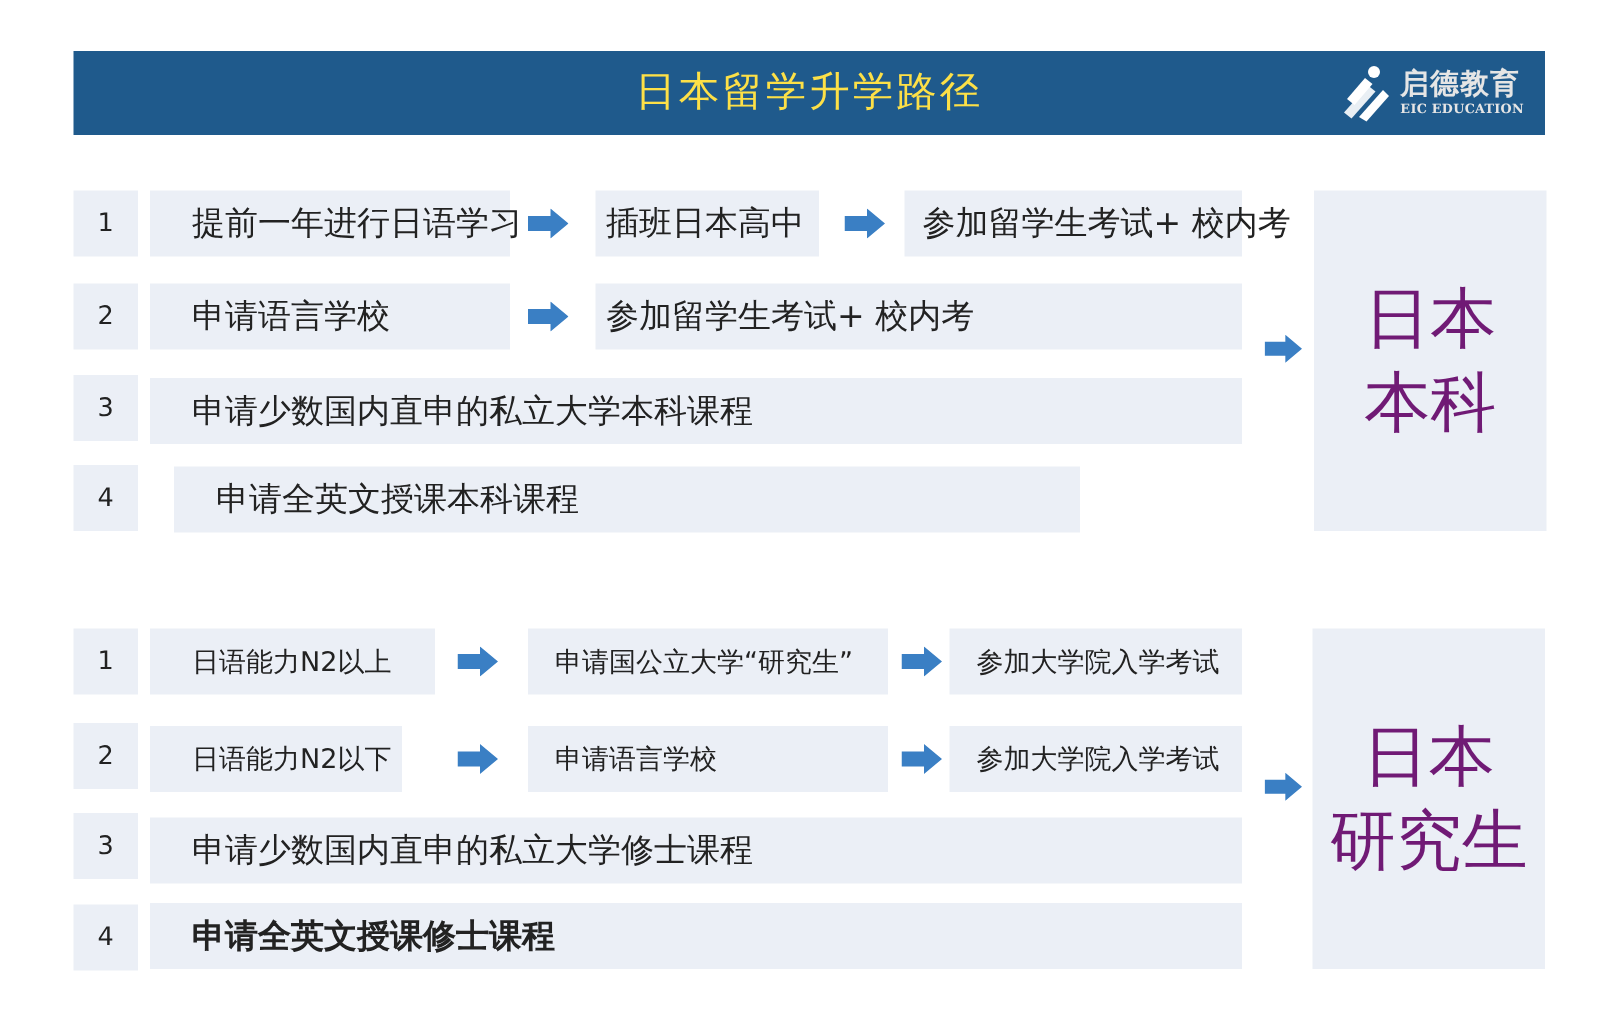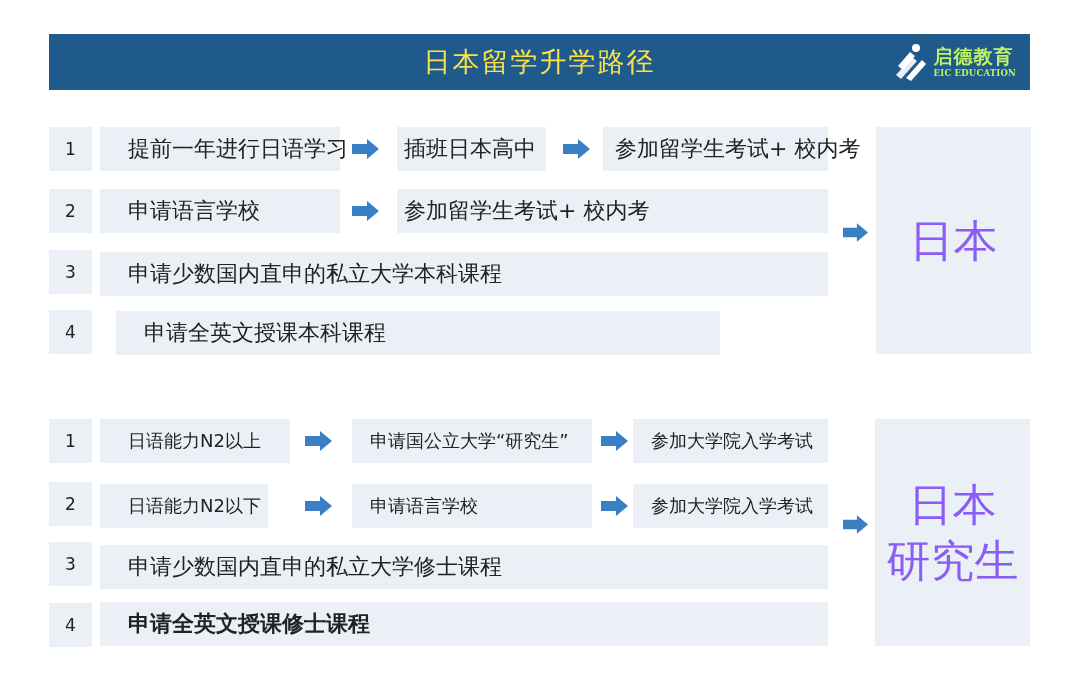--- a/index.html
+++ b/index.html
@@ -2,30 +2,30 @@
 <html><head>
 <meta charset="utf-8">
 <style>
   * { margin:0; padding:0; box-sizing:border-box; }
   html, body { width:1080px; height:685px; background:#ffffff; overflow:hidden; }
   body { position:relative; font-family:"DejaVu Sans","Liberation Sans",sans-serif; color:#222; }
   .header { position:absolute; left:49px; top:34px; width:981px; height:56px; background:#1f5a8c; }
   .header-title { position:absolute; left:0; right:0; top:0; height:56px; line-height:56px; text-align:center; color:#fde047; font-size:27px; letter-spacing:2px; }
   .logo { position:absolute; right:14px; top:6px; height:44px; display:flex; align-items:center; gap:6px; }
   .logo svg { width:36px; height:40px; }
-  .logo-text { display:flex; flex-direction:column; align-items:flex-start; color:#bef264; }
+  .logo-text { display:flex; flex-direction:column; align-items:flex-start; color:#e5e5e5; }
   .logo-cn { font-size:19px; font-weight:bold; line-height:22px; letter-spacing:1px; }
   .logo-en { font-family:"DejaVu Serif","Liberation Serif",serif; font-size:8.5px; font-weight:bold; line-height:12px; letter-spacing:0.2px; }
   .box { position:absolute; background:#ebeff6; display:flex; align-items:center; font-size:22px; color:#222; white-space:nowrap; }
   .num { justify-content:center; font-size:17px; }
   .pad { padding-left:28px; }
   .pad-sm { padding-left:7px; }
   .pad-xs { padding-left:18px; }
   .arrow { position:absolute; width:27px; height:20px; }
-  .big { position:absolute; background:#ebeff6; display:flex; align-items:center; justify-content:center; flex-direction:column; font-size:44px; line-height:56px; color:#8b5cf6; }
+  .big { position:absolute; background:#ebeff6; display:flex; align-items:center; justify-content:center; flex-direction:column; font-size:44px; line-height:56px; color:#701a75; }
 </style>
 </head>
 <body>
 
 <svg width="0" height="0" style="position:absolute">
   <defs>
     <symbol id="arr" viewBox="0 0 27 20">
       <polygon points="0,5 15,5 15,0 27,10 15,20 15,15 0,15" fill="#3a7fc4"></polygon>
     </symbol>
   </defs>
@@ -71,20 +71,21 @@
   <div class="box pad" style="left:100px;top:252px;width:728px;height:44px;">申请少数国内直申的私立大学本科课程</div>
 
   <div class="box num" style="left:49px;top:310px;width:43px;height:44px;">4</div>
   <div class="box pad" style="left:116px;top:311px;width:604px;height:44px;">申请全英文授课本科课程</div>
 
   <svg class="arrow" style="left:843px;top:223px;width:25px;height:19px;">
       <use href="#arr"></use>
     </svg>
   <div class="big" style="left:876px;top:127px;width:155px;height:227px;">
     <span>日本</span>
+    <span>本科</span>
   </div>
 </div>
 
 <div>
 
   <div class="box num" style="left:49px;top:419px;width:43px;height:44px;">1</div>
   <div class="box pad" style="left:100px;top:419px;width:190px;height:44px;font-size:18px;">日语能力N2以上</div>
   <svg class="arrow" style="left:305px;top:431px;">
       <use href="#arr"></use>
     </svg>

